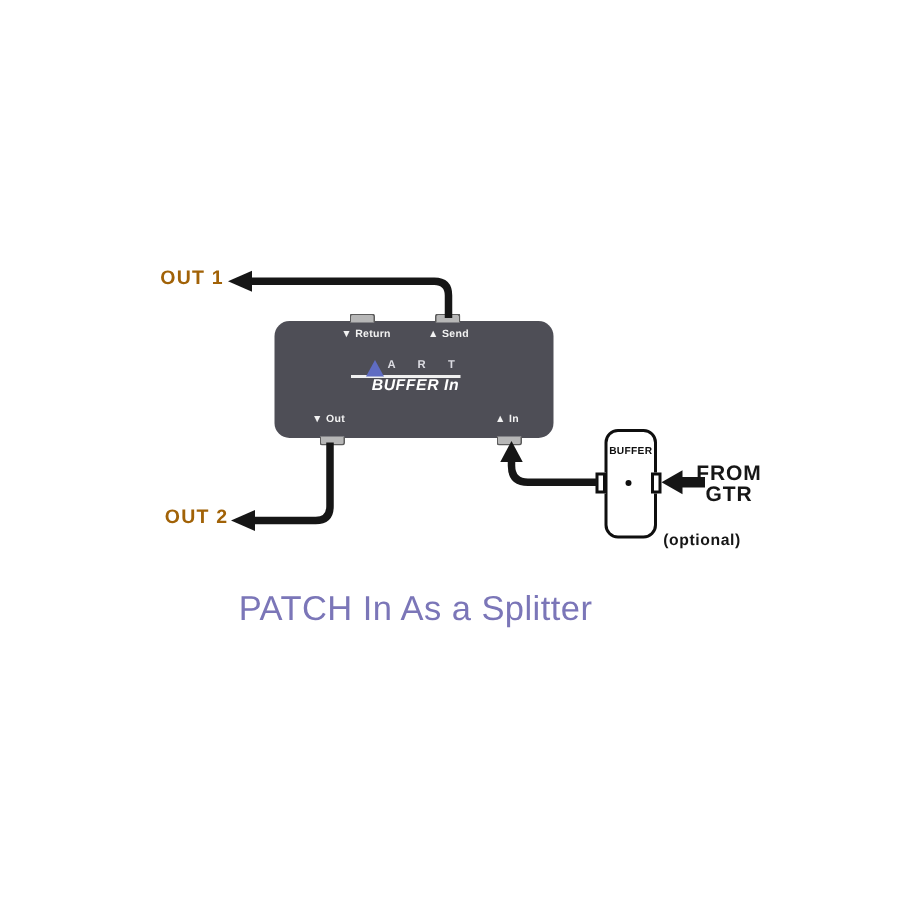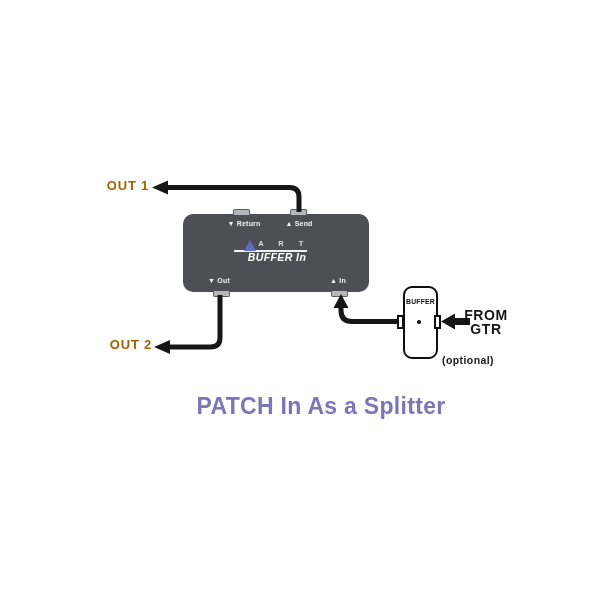--- a/index.html
+++ b/index.html
@@ -74,21 +74,21 @@
   }
 
   
   svg.cables{position:absolute;left:0;top:0;pointer-events:none;}
   .cable{fill:none;stroke:var(--cable,#161616);stroke-width:5px;}
   .thick{stroke:var(--cable,#161616);stroke-width:7px;}
   .ah{fill:var(--cable,#161616);stroke:none;}
 
   
   .title{
-    font-size:23px;font-weight:700;color:var(--title,#7b76b8);letter-spacing:0.3px;margin-left:44px;
+    font-size:23px;font-weight:400;color:var(--title,#7b76b8);letter-spacing:0.3px;
   }
 </style>
 </head>
 <body>
 
 <div class="stage">
 
   <div class="abs device">
     <div class="nub top" style="left:50px;"></div>
     <div class="nub top" style="left:107px;"></div>

